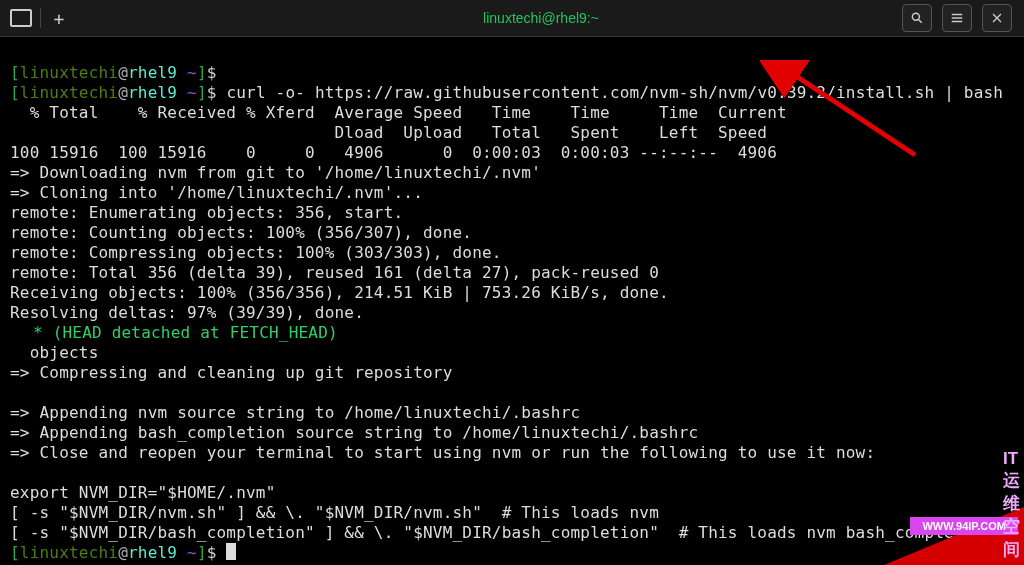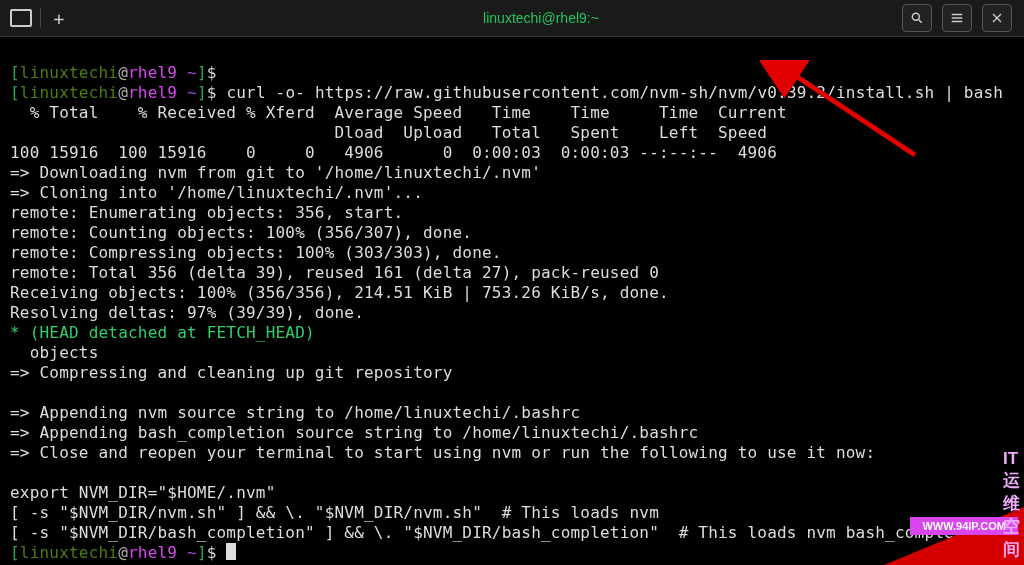--- a/index.html
+++ b/index.html
@@ -14,25 +14,25 @@
     font-family:sans-serif;color:#22c55e;margin-left:29px;}
   .tb-right{margin-left:auto;display:flex;gap:10px;padding-right:12px;}
   .tb-btn{width:28px;height:26px;border:1px solid #555;border-radius:4px;color:#ddd;
     display:flex;align-items:center;justify-content:center;font-size:15px;background:#222;
     font-family:sans-serif;}
   .term{padding:6px 10px 0 10px;font-size:16px;line-height:20px;color:#ddd;
     white-space:pre;letter-spacing:0.2px;}
   .prompt-br{color:#2fa54a;}   
   .prompt-u{color:#4d7c0f;}   
   .prompt-at{color:#aaa;}
-  .prompt-h{color:#d946ef;}   
+  .prompt-h{color:#5eead4;}   
   .prompt-p{color:#9a4fd6;}   
   .prompt-d{color:#d1d1d1;}   
   .cmd{color:#ddd;}
-  .head-green{color:#2fcf6a;}
+  .head-green{color:#2fcf6a;margin-left:23px;}
   .cursor{display:inline-block;width:10px;height:17px;background:#ddd;vertical-align:-2px;}
   .arrow{position:absolute;top:60px;left:760px;pointer-events:none;}
   .watermark{position:absolute;right:0;bottom:0;}
   .wm-tri{position:absolute;right:0;bottom:0;width:0;height:0;
     border-style:solid;border-width:0 0 58px 140px;border-color:transparent transparent #d40000 transparent;}
   .wm-url{position:absolute;right:6px;bottom:30px;background:#d946ef;color:#fff;
     font:700 11px sans-serif;padding:3px 12px;}
   .wm-txt{position:absolute;right:4px;bottom:4px;color:#f0abfc;font:700 17px sans-serif;}
 </style>
 </head>

